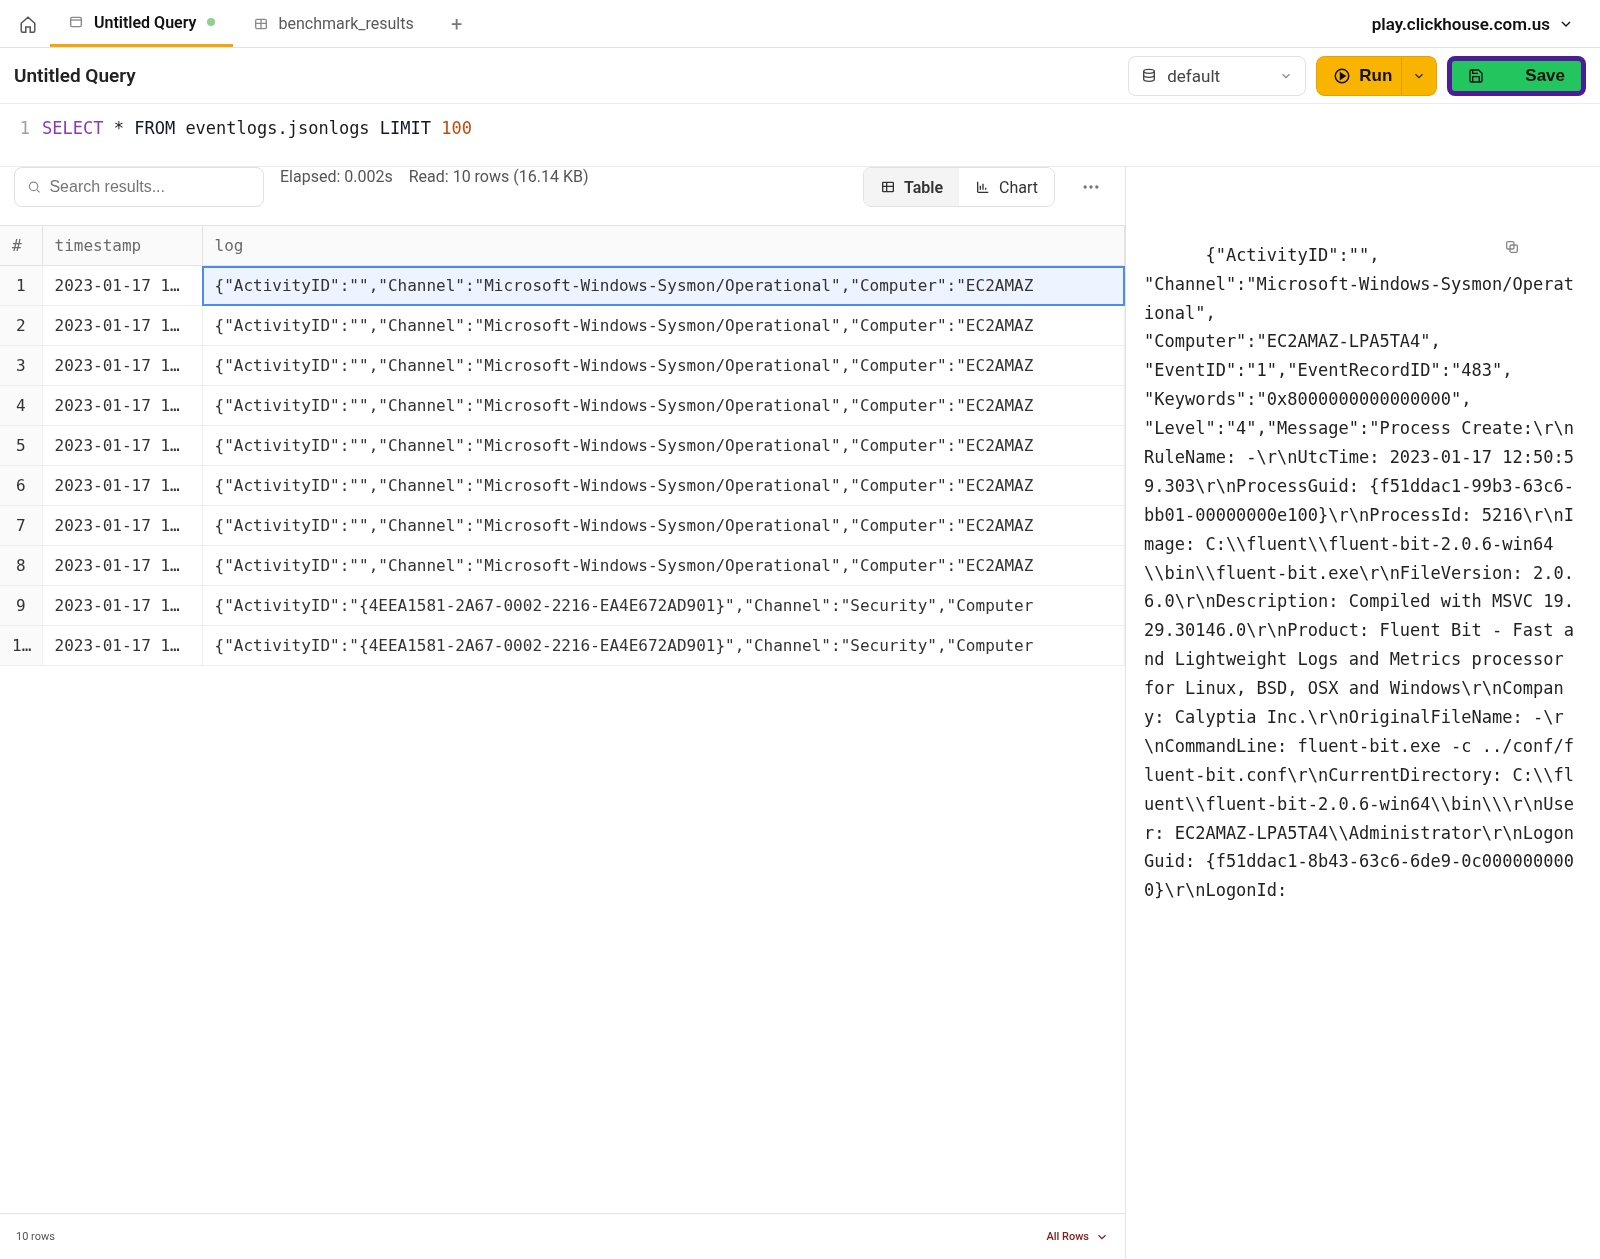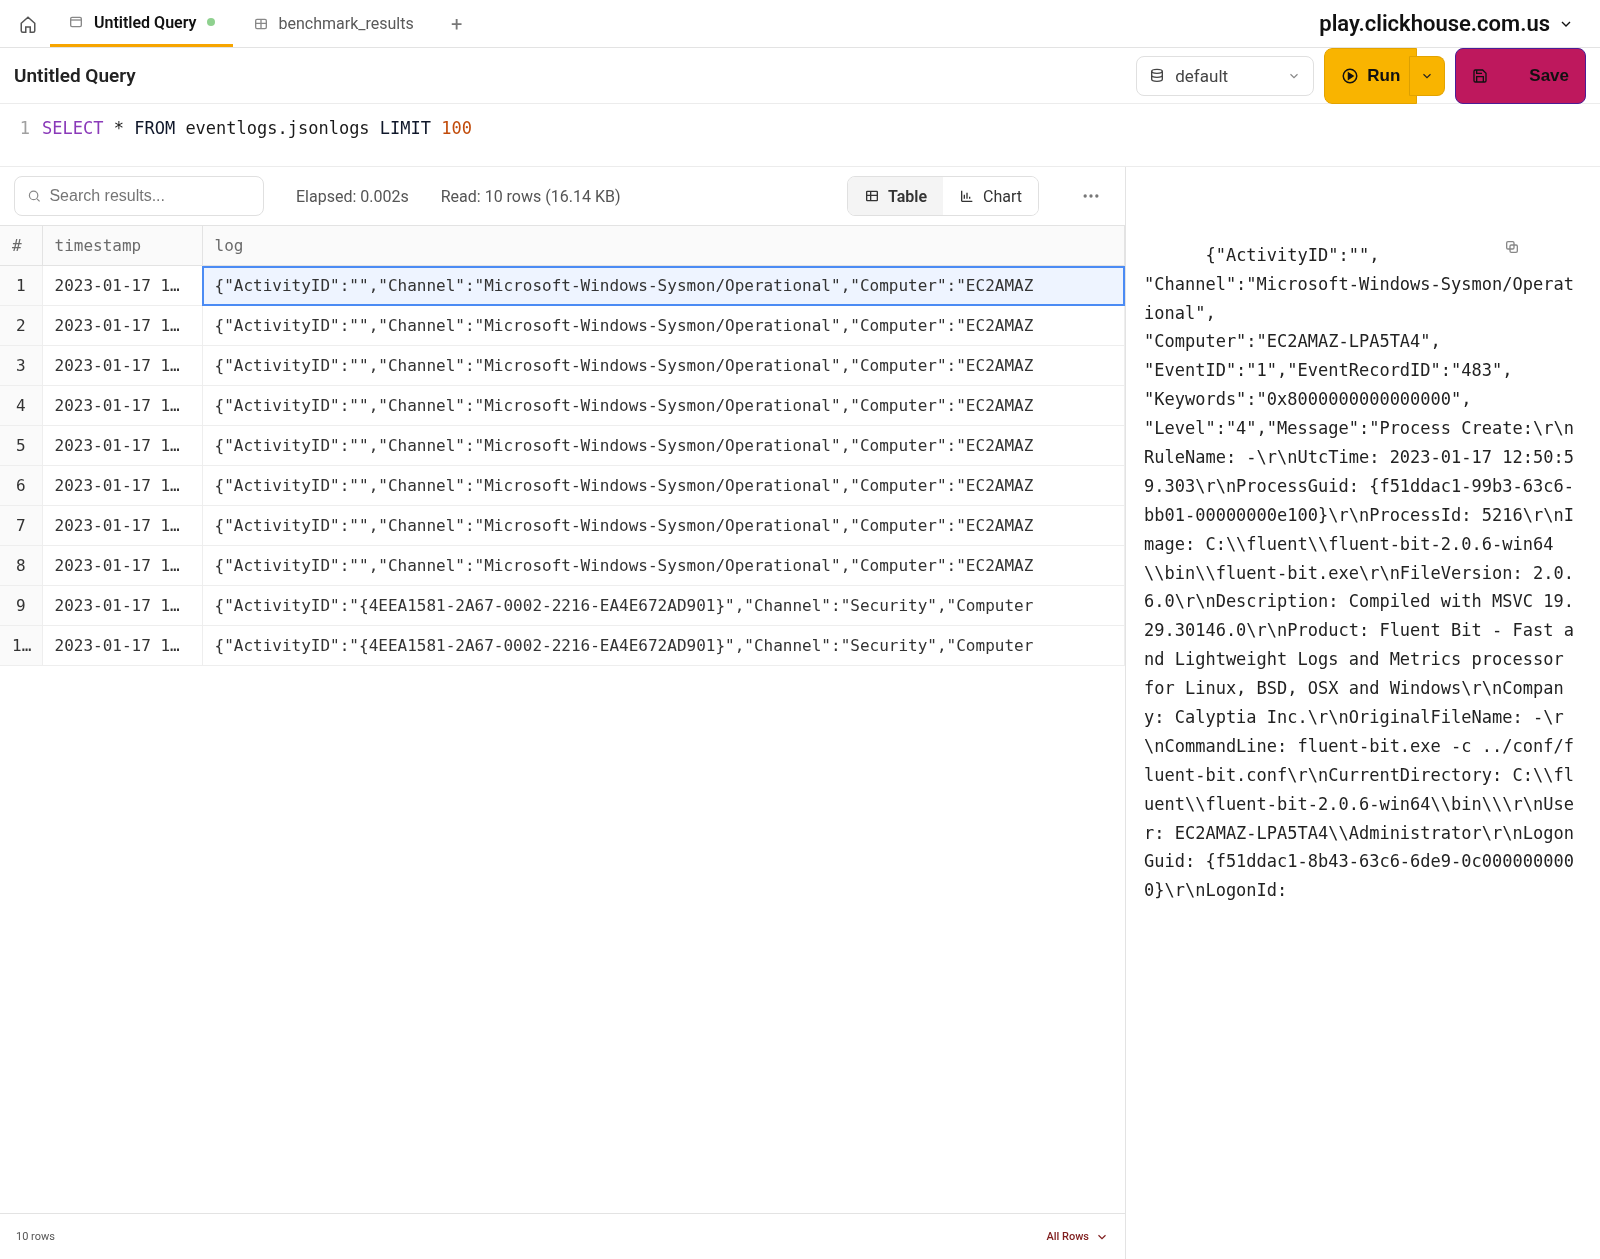--- a/index.html
+++ b/index.html
@@ -8,49 +8,49 @@
 
   
   .tabs { display: flex; align-items: center; height: 48px; border-bottom: 1px solid #e3e3e3; padding: 0 8px; gap: 2px; }
   .home-btn { width: 40px; height: 40px; display: flex; align-items: center; justify-content: center; border-radius: 6px; color: #555; }
   .tab { display: flex; align-items: center; gap: 10px; height: 46px; padding: 0 18px; border-top-left-radius: 6px; border-top-right-radius: 6px; color: #5a5a5a; font-size: 16px; }
   .tab.active { border-bottom: 3px solid #f7a500; color: #111; font-weight: 600; }
   .tab .dot { width: 8px; height: 8px; border-radius: 4px; background: #8fd18f; }
   .tab-icon { color: #888; }
   .new-tab-btn { width: 34px; height: 34px; display: flex; align-items: center; justify-content: center; color: #777; border-radius: 6px; font-size: 20px; margin-left: 6px; }
   .spacer { flex: 1; }
-  .host { display: flex; align-items: center; gap: 8px; padding-right: 18px; font-weight: 600; font-size: 22px; color: #111; }
+  .host { display: flex; align-items: center; gap: 8px; padding-right: 18px; font-weight: 600; font-size: 17px; color: #111; }
 
   
   .query-header { display: flex; align-items: center; height: 56px; padding: 0 14px; border-bottom: 1px solid #ececec; gap: 10px; }
   .query-title { font-size: 19px; font-weight: 600; }
   .db-select { display: flex; align-items: center; gap: 10px; border: 1px solid #e0e0e0; border-radius: 8px; height: 40px; padding: 0 12px; min-width: 178px; color: #444; font-size: 17px; }
   .db-select .chev { margin-left: auto; color: #888; }
-  .btn { height: 56px; display: flex; align-items: center; gap: 8px; padding: 0 16px; border-radius: 8px; font-size: 17px; font-weight: 600; border: 1px solid transparent; }
+  .btn { height: 40px; display: flex; align-items: center; gap: 8px; padding: 0 16px; border-radius: 8px; font-size: 17px; font-weight: 600; border: 1px solid transparent; }
   .run-btn { background: #f9b400; color: #111; border-color: #e3a300; }
   .run-chev { background: #f9b400; border-left: 1px solid #e3a300; padding: 0 10px; height: 40px; display: flex; align-items: center; border-top-right-radius: 8px; border-bottom-right-radius: 8px; margin-left: -8px; border: 1px solid #e3a300; border-left-color: #dca000; }
   .run-wrap { display: flex; align-items: center; border-radius: 8px; overflow: hidden; }
-  .save-btn { background: #be185d; border: 1px solid #4c1d95; color: #111; gap: 41px; }
+  .save-btn { background: #22c55e; border: 5px solid #4c1d95; color: #111; gap: 41px; }
 
   
   .editor { display: flex; padding: 10px 0 24px; font-family: ui-monospace, "SF Mono", Menlo, Consolas, monospace; font-size: 17px; border-bottom: 1px solid #ececec; }
   .gutter { width: 42px; text-align: right; color: #a0a0a0; padding: 4px 12px 4px 0; }
   .code { padding: 4px 0; white-space: pre; }
   .kw { color: #8a3ab9; }
   .ident { color: #1a1a1a; }
   .num { color: #c14b0a; }
   .kw2 { color: #0f172a; }
 
   
   .main { flex: 1; display: flex; min-height: 0; }
   .left { flex: 1; display: flex; flex-direction: column; min-width: 0; }
   .inspector { width: 475px; border-left: 1px solid #e3e3e3; display: flex; flex-direction: column; background: #fff; }
 
   
-  .results-bar { display: flex; align-items: center; gap: 32px; height: 58px; padding: 0 14px; }
+  .results-bar { display: flex; gap: 16px; height: 58px; padding: 0 14px; }
   .search-box { display: flex; align-items: center; gap: 8px; border: 1px solid #e0e0e0; border-radius: 8px; height: 40px; padding: 0 12px; width: 250px; color: #888; }
   .search-box input { border: none; outline: none; font-size: 16px; width: 100%; color: #333; }
   .elapsed, .read-stats { color: #555; font-size: 16px; }
   .view-switch { display: flex; border: 1px solid #e0e0e0; border-radius: 8px; overflow: hidden; height: 40px; }
   .view-btn { display: flex; align-items: center; gap: 8px; padding: 0 16px; background: #fff; color: #333; font-size: 16px; }
   .view-btn.active { background: #f4f4f4; font-weight: 600; }
   .more-btn { width: 40px; height: 40px; display: flex; align-items: center; justify-content: center; color: #777; }
 
   
   .table-wrap { flex: 1; overflow: hidden; border-top: 1px solid #e3e3e3; }

